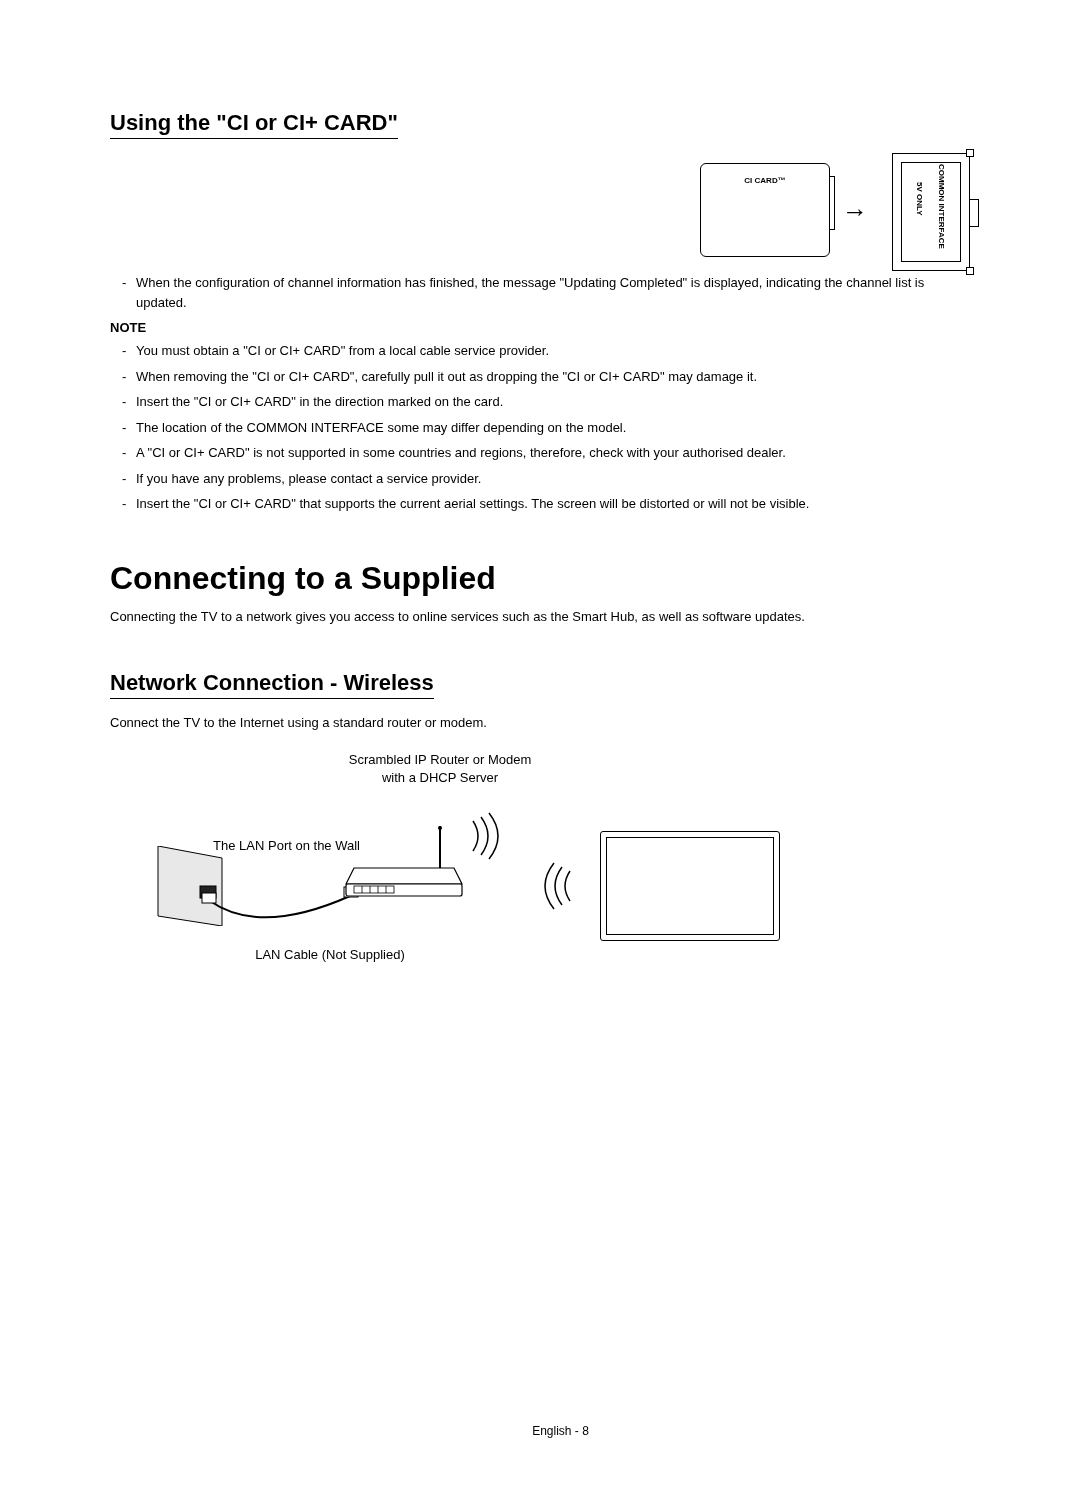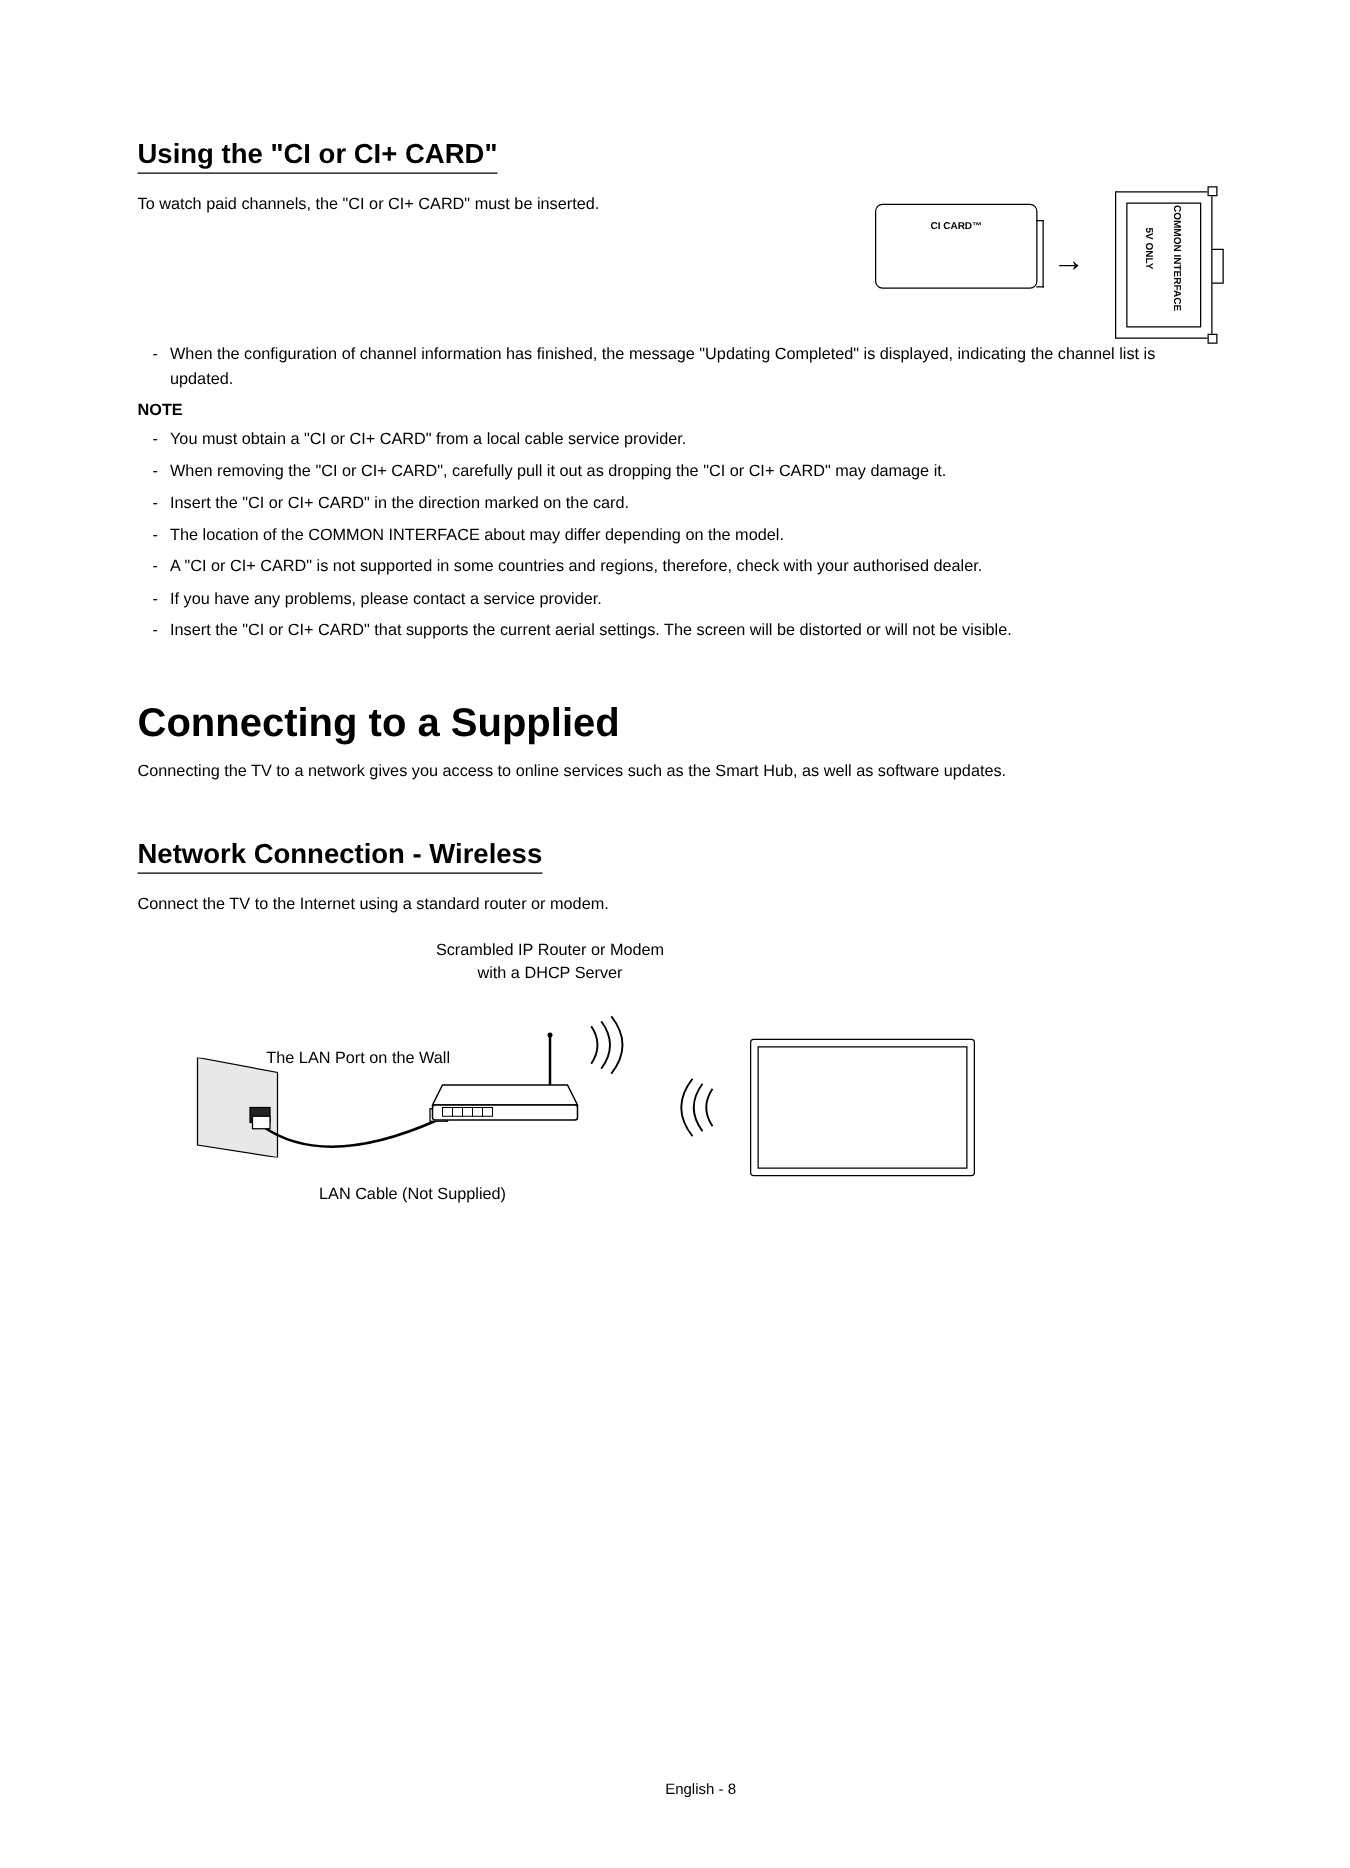--- a/index.html
+++ b/index.html
@@ -59,21 +59,21 @@
 .top-left { flex: 1; }
 .ci-diagram {
   flex-shrink: 0;
   width: 270px;
   height: 120px;
   position: relative;
 }
 .ci-card {
   position: absolute;
   left: 0; top: 10px;
-  width: 130px; height: 68px;
+  width: 130px; height: 94px;
   border: 1.5px solid #000;
   border-radius: 6px;
   background: #fff;
 }
 .ci-card-notch {
   position: absolute;
   right: -6px; top: 12px;
   width: 6px; height: 54px;
   border-top: 1.5px solid #000;
   border-right: 1.5px solid #000;
@@ -180,21 +180,20 @@
 </head>
 <body>
 
 
 
 
 <h2 class="section-heading">Using the "CI or CI+ CARD"</h2>
 
 <div class="top-block">
   <div class="top-left">
-    <p class="intro">To watch paid channels, the "CI or CI+ CARD" must be inserted.</p>
     <ul class="bullets">
     </ul>
   </div>
   <div class="ci-diagram">
     <div class="ci-card">
       <div class="ci-card-label">CI CARD™</div>
       <div class="ci-card-notch"></div>
     </div>
     <div class="arrow">→</div>
     <div class="ci-slot">
@@ -210,21 +209,21 @@
 
 <ul class="bullets">
   <li>When the configuration of channel information has finished, the message "Updating Completed" is displayed, indicating the channel list is updated.</li>
 </ul>
 
 <p class="note-label">NOTE</p>
 <ul class="bullets">
   <li>You must obtain a "CI or CI+ CARD" from a local cable service provider.</li>
   <li>When removing the "CI or CI+ CARD", carefully pull it out as dropping the "CI or CI+ CARD" may damage it.</li>
   <li>Insert the "CI or CI+ CARD" in the direction marked on the card.</li>
-  <li>The location of the COMMON INTERFACE about may differ depending on the model.</li>
+  <li>The location of the COMMON INTERFACE some may differ depending on the model.</li>
   <li>A "CI or CI+ CARD" is not supported in some countries and regions, therefore, check with your authorised dealer.</li>
   <li>If you have any problems, please contact a service provider.</li>
   <li>Insert the "CI or CI+ CARD" that supports the current aerial settings. The screen will be distorted or will not be visible.</li>
 </ul>
 
 <div style="height:40px;"></div>
 
 
 <h1 class="chapter-heading">Connecting to a Supplied</h1>
 <p class="intro">Connecting the TV to a network gives you access to online services such as the Smart Hub, as well as software updates.</p>

